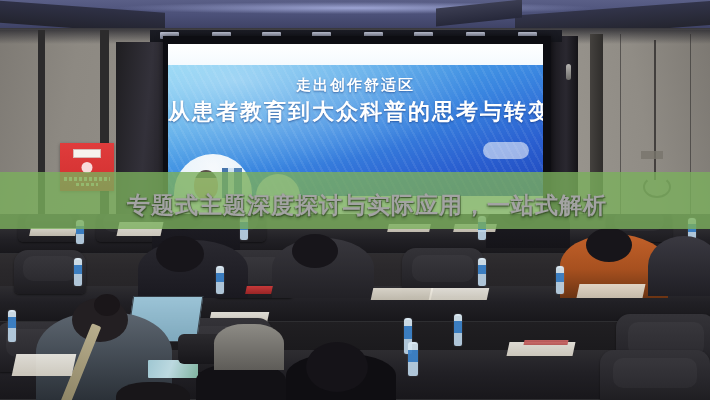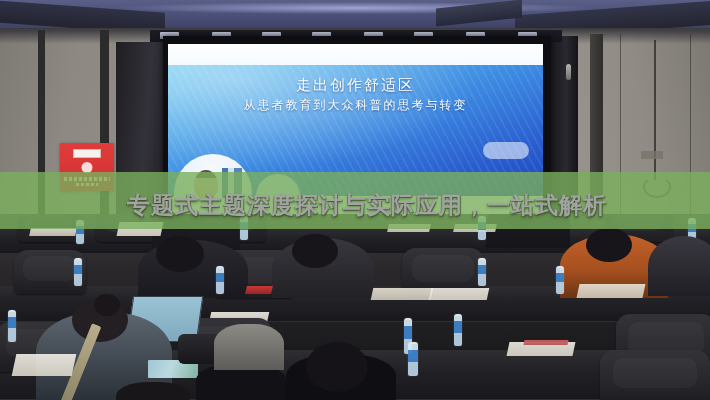--- a/index.html
+++ b/index.html
@@ -198,33 +198,33 @@
     left: 0; bottom: 0;
     width: 100%; height: 20px;
     background: linear-gradient(to bottom, #f7fbff, #ffffff);
   }
 
   .slide-title-1, .slide-title-2 {
     position: absolute;
     width: 100%;
     text-align: center;
     color: #ffffff;
-    font-weight: normal;
+    font-weight: bold;
     letter-spacing: 2px;
     text-shadow: 0 1px 2px rgba(10,40,110,.55);
     white-space: nowrap;
     z-index: 3;
   }
   .slide-title-1 {
     top: 32px;
     font-size: 15px;
   }
   .slide-title-2 {
     top: 53px;
-    font-size: 12px;
+    font-size: 22px;
   }
   .slide-sub-pill {
     position: absolute;
     left: 50%;
     transform: translateX(-50%);
     top: 84px;
     padding: 2px 18px;
     border-radius: 9px;
     background: rgba(255,255,255,.34);
     color: rgba(255,255,255,.92);

